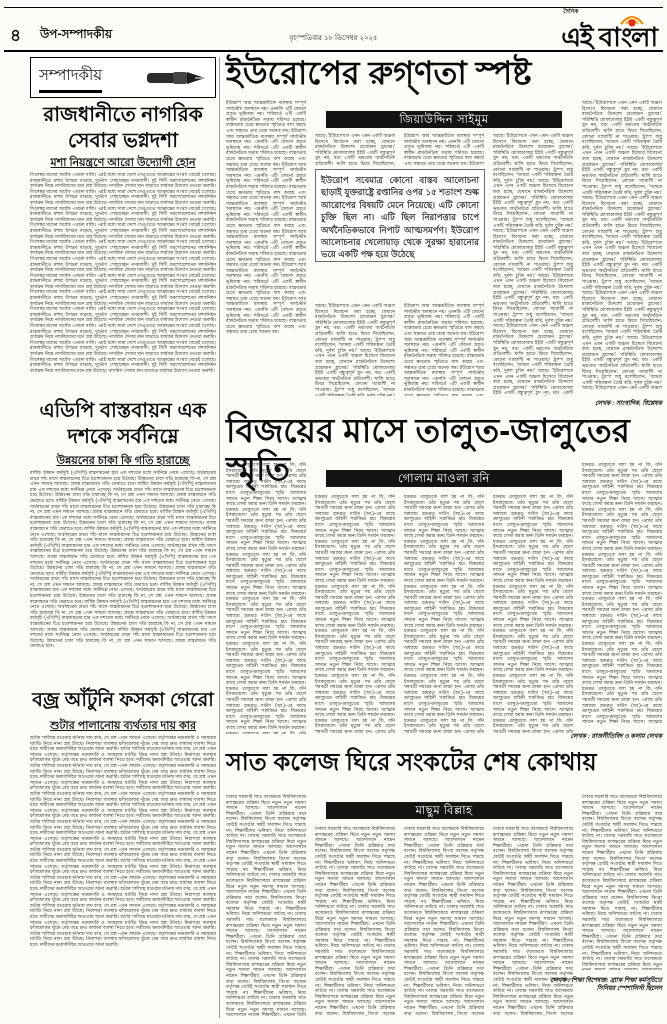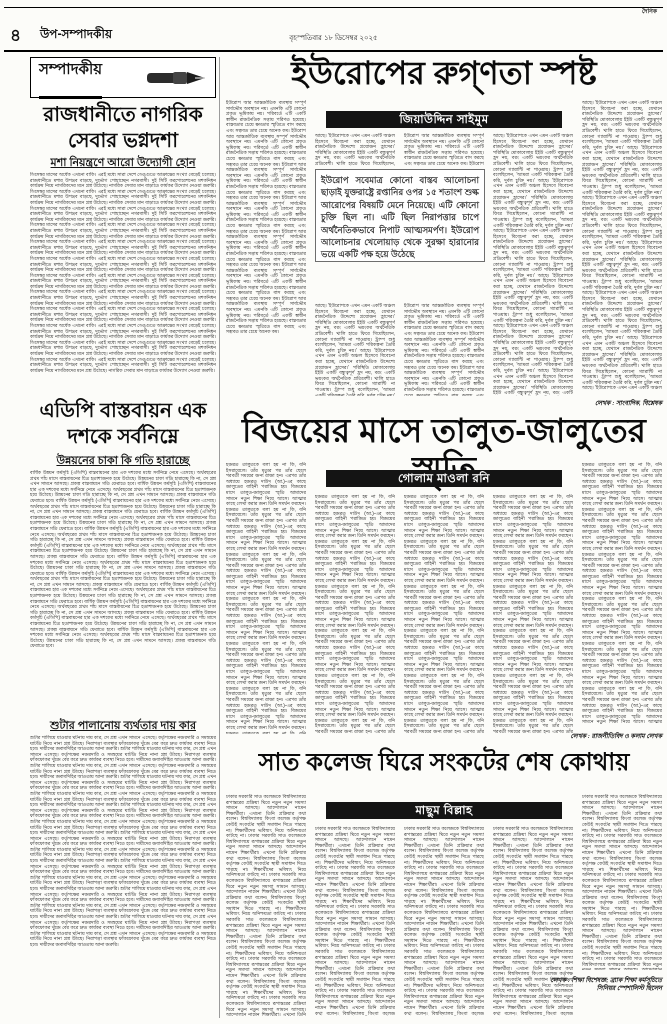--- a/index.html
+++ b/index.html
@@ -10,69 +10,78 @@
   .hdr-num{position:absolute;left:10px;top:22px;font-size:17px;font-weight:bold;}
   .hdr-sec{position:absolute;left:40px;top:25px;font-size:12px;font-weight:bold;}
   .hdr-date{position:absolute;left:180px;right:180px;top:32px;font-size:7px;text-align:center;color:#222;}
   .logo{position:absolute;right:10px;top:6px;text-align:left;}
   .logo-pre{display:block;font-size:6px;font-weight:bold;margin-left:2px;color:#222;}
   .logo-main{position:relative;display:inline-block;font-size:26px;font-weight:800;letter-spacing:-1px;color:#0a0a0a;}
   .logo-arcs{position:absolute;top:-6px;left:56px;}
   
   .edbox{position:absolute;left:30px;top:57px;width:186px;height:41px;border:1.3px solid #000;
          display:flex;align-items:center;justify-content:space-between;padding:0 8px;box-sizing:border-box;background:#fff;}
-  .edlabel{font-size:15px;font-weight:bold;border-bottom:3px solid #000;padding-bottom:14px;}
+  .edlabel{font-size:15px;font-weight:normal;border-bottom:3px solid #000;padding-bottom:2px;}
   .lh{position:absolute;left:30px;width:186px;text-align:center;font-weight:bold;color:#0c0c0c;line-height:1.28;}
   .lsub{position:absolute;left:30px;width:186px;text-align:center;font-weight:bold;font-size:11px;color:#161616;text-decoration:underline;}
   .lbody{position:absolute;left:30px;width:186px;font-size:4.6px;line-height:5.6px;text-align:justify;
          color:#1e1e1e;overflow:hidden;}
   .vrule{position:absolute;left:219px;top:57px;height:961px;width:1px;background:#9b9b9b;}
   
   .art{position:absolute;left:226px;width:436px;}
-  .mh{position:absolute;left:0;right:0;top:0;text-align:center;font-weight:bold;color:#0a0a0a;line-height:1.15;}
-  .byline{position:absolute;background:#141414;color:#fff;font-weight:bold;font-size:11.5px;
+  .mh{position:absolute;left:0;right:0;top:0;font-weight:bold;color:#0a0a0a;line-height:1.15;}
+  .byline{position:absolute;background:#141414;color:#fff;font-weight:normal;font-size:11.5px;
           text-align:center;height:17px;line-height:17px;letter-spacing:.5px;}
   .col{position:absolute;width:80px;font-size:4.6px;line-height:5.6px;text-align:justify;color:#222;overflow:hidden;}
   .pq{position:absolute;border:1.6px solid #6e6e6e;box-sizing:border-box;padding:4px 5px;
       font-weight:bold;font-size:8.6px;line-height:12.4px;color:#3a3a3a;text-align:justify;overflow:hidden;background:#fff;}
   .credit{position:absolute;font-size:6.2px;line-height:7.5px;font-weight:bold;font-style:italic;text-align:right;color:#0d0d0d;}
 </style>
 </head>
 <body>
 
 <div class="page">
 
   <div class="rule" style="left:4px;right:4px;top:7px;height:1.4px;"></div>
   <div class="rule" style="left:4px;right:4px;top:50px;height:1.6px;"></div>
 
   <div class="hdr-num">৪</div>
   <div class="hdr-sec">উপ-সম্পাদকীয়</div>
   <div class="hdr-date">বৃহস্পতিবার ১৮ ডিসেম্বর ২০২৫</div>
   <div class="logo">
     <span class="logo-pre">দৈনিক</span>
+    <span class="logo-main">
+      <svg class="logo-arcs" width="30" height="16" viewBox="0 0 30 16">
+        <path d="M4,13 Q15,-1 26,13" fill="none" stroke="#f08a00" stroke-width="2.2"></path>
+        <path d="M9,13 Q15,5 21,13" fill="none" stroke="#f6a623" stroke-width="2"></path>
+        <circle cx="15" cy="12" r="3.4" fill="#df2b17"></circle>
+      </svg>
+      <span>এই বাংলা</span>
+    </span>
   </div>
 
   <div class="edbox">
     <span class="edlabel">সম্পাদকীয়</span>
     <svg width="62" height="24" viewBox="0 0 62 24">
       <rect x="2" y="7" width="30" height="10" rx="4" fill="#2c2c2c"></rect>
       <rect x="28" y="6" width="14" height="12" rx="2" fill="#444"></rect>
       <polygon points="42,6 60,12 42,18" fill="#1d1d1d"></polygon>
       <line x1="50" y1="12" x2="59" y2="12" stroke="#fff" stroke-width="1"></line>
     </svg>
   </div>
 
   <div class="lh" style="top:102px;font-size:20px;">রাজধানীতে নাগরিক সেবার ভগ্নদশা</div>
   <div class="lsub" style="top:154px;">মশা নিয়ন্ত্রণে আরো উদ্যোগী হোন</div>
   <div class="lbody" style="top:172px;height:220px;">ডিসেম্বর মাসের অর্ধেক এখনো বাকি। এরই মধ্যে সারা দেশে ডেঙ্গুতে আক্রান্তের সংখ্যা বেড়েই চলেছে। রাজধানীতে মশার উপদ্রব বাড়ছে, দুর্ভোগ পোহাচ্ছেন নগরবাসী। দুই সিটি করপোরেশনের মশকনিধন কার্যক্রম নিয়ে নাগরিকদের মনে প্রশ্ন উঠেছে। নাগরিক সেবার মান বাড়াতে কার্যকর উদ্যোগ নেওয়া জরুরি। ডিসেম্বর মাসের অর্ধেক এখনো বাকি। এরই মধ্যে সারা দেশে ডেঙ্গুতে আক্রান্তের সংখ্যা বেড়েই চলেছে। রাজধানীতে মশার উপদ্রব বাড়ছে, দুর্ভোগ পোহাচ্ছেন নগরবাসী। দুই সিটি করপোরেশনের মশকনিধন কার্যক্রম নিয়ে নাগরিকদের মনে প্রশ্ন উঠেছে। নাগরিক সেবার মান বাড়াতে কার্যকর উদ্যোগ নেওয়া জরুরি। ডিসেম্বর মাসের অর্ধেক এখনো বাকি। এরই মধ্যে সারা দেশে ডেঙ্গুতে আক্রান্তের সংখ্যা বেড়েই চলেছে। রাজধানীতে মশার উপদ্রব বাড়ছে, দুর্ভোগ পোহাচ্ছেন নগরবাসী। দুই সিটি করপোরেশনের মশকনিধন কার্যক্রম নিয়ে নাগরিকদের মনে প্রশ্ন উঠেছে। নাগরিক সেবার মান বাড়াতে কার্যকর উদ্যোগ নেওয়া জরুরি। ডিসেম্বর মাসের অর্ধেক এখনো বাকি। এরই মধ্যে সারা দেশে ডেঙ্গুতে আক্রান্তের সংখ্যা বেড়েই চলেছে। রাজধানীতে মশার উপদ্রব বাড়ছে, দুর্ভোগ পোহাচ্ছেন নগরবাসী। দুই সিটি করপোরেশনের মশকনিধন কার্যক্রম নিয়ে নাগরিকদের মনে প্রশ্ন উঠেছে। নাগরিক সেবার মান বাড়াতে কার্যকর উদ্যোগ নেওয়া জরুরি। ডিসেম্বর মাসের অর্ধেক এখনো বাকি। এরই মধ্যে সারা দেশে ডেঙ্গুতে আক্রান্তের সংখ্যা বেড়েই চলেছে। রাজধানীতে মশার উপদ্রব বাড়ছে, দুর্ভোগ পোহাচ্ছেন নগরবাসী। দুই সিটি করপোরেশনের মশকনিধন কার্যক্রম নিয়ে নাগরিকদের মনে প্রশ্ন উঠেছে। নাগরিক সেবার মান বাড়াতে কার্যকর উদ্যোগ নেওয়া জরুরি। ডিসেম্বর মাসের অর্ধেক এখনো বাকি। এরই মধ্যে সারা দেশে ডেঙ্গুতে আক্রান্তের সংখ্যা বেড়েই চলেছে। রাজধানীতে মশার উপদ্রব বাড়ছে, দুর্ভোগ পোহাচ্ছেন নগরবাসী। দুই সিটি করপোরেশনের মশকনিধন কার্যক্রম নিয়ে নাগরিকদের মনে প্রশ্ন উঠেছে। নাগরিক সেবার মান বাড়াতে কার্যকর উদ্যোগ নেওয়া জরুরি। ডিসেম্বর মাসের অর্ধেক এখনো বাকি। এরই মধ্যে সারা দেশে ডেঙ্গুতে আক্রান্তের সংখ্যা বেড়েই চলেছে। রাজধানীতে মশার উপদ্রব বাড়ছে, দুর্ভোগ পোহাচ্ছেন নগরবাসী। দুই সিটি করপোরেশনের মশকনিধন কার্যক্রম নিয়ে নাগরিকদের মনে প্রশ্ন উঠেছে। নাগরিক সেবার মান বাড়াতে কার্যকর উদ্যোগ নেওয়া জরুরি। ডিসেম্বর মাসের অর্ধেক এখনো বাকি। এরই মধ্যে সারা দেশে ডেঙ্গুতে আক্রান্তের সংখ্যা বেড়েই চলেছে। রাজধানীতে মশার উপদ্রব বাড়ছে, দুর্ভোগ পোহাচ্ছেন নগরবাসী। দুই সিটি করপোরেশনের মশকনিধন কার্যক্রম নিয়ে নাগরিকদের মনে প্রশ্ন উঠেছে। নাগরিক সেবার মান বাড়াতে কার্যকর উদ্যোগ নেওয়া জরুরি। ডিসেম্বর মাসের অর্ধেক এখনো বাকি। এরই মধ্যে সারা দেশে ডেঙ্গুতে আক্রান্তের সংখ্যা বেড়েই চলেছে। রাজধানীতে মশার উপদ্রব বাড়ছে, দুর্ভোগ পোহাচ্ছেন নগরবাসী। দুই সিটি করপোরেশনের মশকনিধন কার্যক্রম নিয়ে নাগরিকদের মনে প্রশ্ন উঠেছে। নাগরিক সেবার মান বাড়াতে কার্যকর উদ্যোগ নেওয়া জরুরি। ডিসেম্বর মাসের অর্ধেক এখনো বাকি। এরই মধ্যে সারা দেশে ডেঙ্গুতে আক্রান্তের সংখ্যা বেড়েই চলেছে। রাজধানীতে মশার উপদ্রব বাড়ছে, দুর্ভোগ পোহাচ্ছেন নগরবাসী। দুই সিটি করপোরেশনের মশকনিধন কার্যক্রম নিয়ে নাগরিকদের মনে প্রশ্ন উঠেছে। নাগরিক সেবার মান বাড়াতে কার্যকর উদ্যোগ নেওয়া জরুরি। ডিসেম্বর মাসের অর্ধেক এখনো বাকি। এরই মধ্যে সারা দেশে ডেঙ্গুতে আক্রান্তের সংখ্যা বেড়েই চলেছে। রাজধানীতে মশার উপদ্রব বাড়ছে, দুর্ভোগ পোহাচ্ছেন নগরবাসী। দুই সিটি করপোরেশনের মশকনিধন কার্যক্রম নিয়ে নাগরিকদের মনে প্রশ্ন উঠেছে। নাগরিক সেবার মান বাড়াতে কার্যকর উদ্যোগ নেওয়া জরুরি। ডিসেম্বর মাসের অর্ধেক এখনো বাকি। এরই মধ্যে সারা দেশে ডেঙ্গুতে আক্রান্তের সংখ্যা বেড়েই চলেছে। রাজধানীতে মশার উপদ্রব বাড়ছে, দুর্ভোগ পোহাচ্ছেন নগরবাসী। দুই সিটি করপোরেশনের মশকনিধন কার্যক্রম নিয়ে নাগরিকদের মনে প্রশ্ন উঠেছে। নাগরিক সেবার মান বাড়াতে কার্যকর উদ্যোগ নেওয়া জরুরি।</div>
 
   <div class="lh" style="top:398px;font-size:20px;">এডিপি বাস্তবায়ন এক দশকে সর্বনিম্নে</div>
   <div class="lsub" style="top:452px;">উন্নয়নের চাকা কি গতি হারাচ্ছে</div>
   <div class="lbody" style="top:470px;height:214px;">বার্ষিক উন্নয়ন কর্মসূচি (এডিপি) বাস্তবায়নের হার এক দশকের মধ্যে সর্বনিম্নে নেমে এসেছে। অর্থবছরের প্রথম পাঁচ মাসে বাস্তবায়নের চিত্র হতাশাজনক হয়ে উঠেছে। উন্নয়নের চাকা গতি হারাচ্ছে কি না, সে প্রশ্ন এখন সামনে আসছে। প্রকল্প বাস্তবায়নে গতি ফেরাতে হবে। বার্ষিক উন্নয়ন কর্মসূচি (এডিপি) বাস্তবায়নের হার এক দশকের মধ্যে সর্বনিম্নে নেমে এসেছে। অর্থবছরের প্রথম পাঁচ মাসে বাস্তবায়নের চিত্র হতাশাজনক হয়ে উঠেছে। উন্নয়নের চাকা গতি হারাচ্ছে কি না, সে প্রশ্ন এখন সামনে আসছে। প্রকল্প বাস্তবায়নে গতি ফেরাতে হবে। বার্ষিক উন্নয়ন কর্মসূচি (এডিপি) বাস্তবায়নের হার এক দশকের মধ্যে সর্বনিম্নে নেমে এসেছে। অর্থবছরের প্রথম পাঁচ মাসে বাস্তবায়নের চিত্র হতাশাজনক হয়ে উঠেছে। উন্নয়নের চাকা গতি হারাচ্ছে কি না, সে প্রশ্ন এখন সামনে আসছে। প্রকল্প বাস্তবায়নে গতি ফেরাতে হবে। বার্ষিক উন্নয়ন কর্মসূচি (এডিপি) বাস্তবায়নের হার এক দশকের মধ্যে সর্বনিম্নে নেমে এসেছে। অর্থবছরের প্রথম পাঁচ মাসে বাস্তবায়নের চিত্র হতাশাজনক হয়ে উঠেছে। উন্নয়নের চাকা গতি হারাচ্ছে কি না, সে প্রশ্ন এখন সামনে আসছে। প্রকল্প বাস্তবায়নে গতি ফেরাতে হবে। বার্ষিক উন্নয়ন কর্মসূচি (এডিপি) বাস্তবায়নের হার এক দশকের মধ্যে সর্বনিম্নে নেমে এসেছে। অর্থবছরের প্রথম পাঁচ মাসে বাস্তবায়নের চিত্র হতাশাজনক হয়ে উঠেছে। উন্নয়নের চাকা গতি হারাচ্ছে কি না, সে প্রশ্ন এখন সামনে আসছে। প্রকল্প বাস্তবায়নে গতি ফেরাতে হবে। বার্ষিক উন্নয়ন কর্মসূচি (এডিপি) বাস্তবায়নের হার এক দশকের মধ্যে সর্বনিম্নে নেমে এসেছে। অর্থবছরের প্রথম পাঁচ মাসে বাস্তবায়নের চিত্র হতাশাজনক হয়ে উঠেছে। উন্নয়নের চাকা গতি হারাচ্ছে কি না, সে প্রশ্ন এখন সামনে আসছে। প্রকল্প বাস্তবায়নে গতি ফেরাতে হবে। বার্ষিক উন্নয়ন কর্মসূচি (এডিপি) বাস্তবায়নের হার এক দশকের মধ্যে সর্বনিম্নে নেমে এসেছে। অর্থবছরের প্রথম পাঁচ মাসে বাস্তবায়নের চিত্র হতাশাজনক হয়ে উঠেছে। উন্নয়নের চাকা গতি হারাচ্ছে কি না, সে প্রশ্ন এখন সামনে আসছে। প্রকল্প বাস্তবায়নে গতি ফেরাতে হবে। বার্ষিক উন্নয়ন কর্মসূচি (এডিপি) বাস্তবায়নের হার এক দশকের মধ্যে সর্বনিম্নে নেমে এসেছে। অর্থবছরের প্রথম পাঁচ মাসে বাস্তবায়নের চিত্র হতাশাজনক হয়ে উঠেছে। উন্নয়নের চাকা গতি হারাচ্ছে কি না, সে প্রশ্ন এখন সামনে আসছে। প্রকল্প বাস্তবায়নে গতি ফেরাতে হবে। বার্ষিক উন্নয়ন কর্মসূচি (এডিপি) বাস্তবায়নের হার এক দশকের মধ্যে সর্বনিম্নে নেমে এসেছে। অর্থবছরের প্রথম পাঁচ মাসে বাস্তবায়নের চিত্র হতাশাজনক হয়ে উঠেছে। উন্নয়নের চাকা গতি হারাচ্ছে কি না, সে প্রশ্ন এখন সামনে আসছে। প্রকল্প বাস্তবায়নে গতি ফেরাতে হবে। বার্ষিক উন্নয়ন কর্মসূচি (এডিপি) বাস্তবায়নের হার এক দশকের মধ্যে সর্বনিম্নে নেমে এসেছে। অর্থবছরের প্রথম পাঁচ মাসে বাস্তবায়নের চিত্র হতাশাজনক হয়ে উঠেছে। উন্নয়নের চাকা গতি হারাচ্ছে কি না, সে প্রশ্ন এখন সামনে আসছে। প্রকল্প বাস্তবায়নে গতি ফেরাতে হবে। বার্ষিক উন্নয়ন কর্মসূচি (এডিপি) বাস্তবায়নের হার এক দশকের মধ্যে সর্বনিম্নে নেমে এসেছে। অর্থবছরের প্রথম পাঁচ মাসে বাস্তবায়নের চিত্র হতাশাজনক হয়ে উঠেছে। উন্নয়নের চাকা গতি হারাচ্ছে কি না, সে প্রশ্ন এখন সামনে আসছে। প্রকল্প বাস্তবায়নে গতি ফেরাতে হবে। বার্ষিক উন্নয়ন কর্মসূচি (এডিপি) বাস্তবায়নের হার এক দশকের মধ্যে সর্বনিম্নে নেমে এসেছে। অর্থবছরের প্রথম পাঁচ মাসে বাস্তবায়নের চিত্র হতাশাজনক হয়ে উঠেছে। উন্নয়নের চাকা গতি হারাচ্ছে কি না, সে প্রশ্ন এখন সামনে আসছে। প্রকল্প বাস্তবায়নে গতি ফেরাতে হবে।</div>
 
+  <div class="lh" style="top:688px;font-size:19px;">বজ্র আঁটুনি ফসকা গেরো</div>
   <div class="lsub" style="top:717px;">শুটার পালানোয় ব্যর্থতার দায় কার</div>
   <div class="lbody" style="top:735px;height:283px;">শুটার পালিয়ে যাওয়ার ঘটনায় দায় কার, সে প্রশ্ন এখন সামনে এসেছে। কর্তৃপক্ষের নজরদারি ও সমন্বয়ের ঘাটতি নিয়ে নানা প্রশ্ন উঠছে। নিরাপত্তা ব্যবস্থার ফাঁকফোকর খুঁজে বের করে দ্রুত কার্যকর ব্যবস্থা নিতে হবে। দায়ীদের জবাবদিহির আওতায় আনা জরুরি। শুটার পালিয়ে যাওয়ার ঘটনায় দায় কার, সে প্রশ্ন এখন সামনে এসেছে। কর্তৃপক্ষের নজরদারি ও সমন্বয়ের ঘাটতি নিয়ে নানা প্রশ্ন উঠছে। নিরাপত্তা ব্যবস্থার ফাঁকফোকর খুঁজে বের করে দ্রুত কার্যকর ব্যবস্থা নিতে হবে। দায়ীদের জবাবদিহির আওতায় আনা জরুরি। শুটার পালিয়ে যাওয়ার ঘটনায় দায় কার, সে প্রশ্ন এখন সামনে এসেছে। কর্তৃপক্ষের নজরদারি ও সমন্বয়ের ঘাটতি নিয়ে নানা প্রশ্ন উঠছে। নিরাপত্তা ব্যবস্থার ফাঁকফোকর খুঁজে বের করে দ্রুত কার্যকর ব্যবস্থা নিতে হবে। দায়ীদের জবাবদিহির আওতায় আনা জরুরি। শুটার পালিয়ে যাওয়ার ঘটনায় দায় কার, সে প্রশ্ন এখন সামনে এসেছে। কর্তৃপক্ষের নজরদারি ও সমন্বয়ের ঘাটতি নিয়ে নানা প্রশ্ন উঠছে। নিরাপত্তা ব্যবস্থার ফাঁকফোকর খুঁজে বের করে দ্রুত কার্যকর ব্যবস্থা নিতে হবে। দায়ীদের জবাবদিহির আওতায় আনা জরুরি। শুটার পালিয়ে যাওয়ার ঘটনায় দায় কার, সে প্রশ্ন এখন সামনে এসেছে। কর্তৃপক্ষের নজরদারি ও সমন্বয়ের ঘাটতি নিয়ে নানা প্রশ্ন উঠছে। নিরাপত্তা ব্যবস্থার ফাঁকফোকর খুঁজে বের করে দ্রুত কার্যকর ব্যবস্থা নিতে হবে। দায়ীদের জবাবদিহির আওতায় আনা জরুরি। শুটার পালিয়ে যাওয়ার ঘটনায় দায় কার, সে প্রশ্ন এখন সামনে এসেছে। কর্তৃপক্ষের নজরদারি ও সমন্বয়ের ঘাটতি নিয়ে নানা প্রশ্ন উঠছে। নিরাপত্তা ব্যবস্থার ফাঁকফোকর খুঁজে বের করে দ্রুত কার্যকর ব্যবস্থা নিতে হবে। দায়ীদের জবাবদিহির আওতায় আনা জরুরি। শুটার পালিয়ে যাওয়ার ঘটনায় দায় কার, সে প্রশ্ন এখন সামনে এসেছে। কর্তৃপক্ষের নজরদারি ও সমন্বয়ের ঘাটতি নিয়ে নানা প্রশ্ন উঠছে। নিরাপত্তা ব্যবস্থার ফাঁকফোকর খুঁজে বের করে দ্রুত কার্যকর ব্যবস্থা নিতে হবে। দায়ীদের জবাবদিহির আওতায় আনা জরুরি। শুটার পালিয়ে যাওয়ার ঘটনায় দায় কার, সে প্রশ্ন এখন সামনে এসেছে। কর্তৃপক্ষের নজরদারি ও সমন্বয়ের ঘাটতি নিয়ে নানা প্রশ্ন উঠছে। নিরাপত্তা ব্যবস্থার ফাঁকফোকর খুঁজে বের করে দ্রুত কার্যকর ব্যবস্থা নিতে হবে। দায়ীদের জবাবদিহির আওতায় আনা জরুরি। শুটার পালিয়ে যাওয়ার ঘটনায় দায় কার, সে প্রশ্ন এখন সামনে এসেছে। কর্তৃপক্ষের নজরদারি ও সমন্বয়ের ঘাটতি নিয়ে নানা প্রশ্ন উঠছে। নিরাপত্তা ব্যবস্থার ফাঁকফোকর খুঁজে বের করে দ্রুত কার্যকর ব্যবস্থা নিতে হবে। দায়ীদের জবাবদিহির আওতায় আনা জরুরি। শুটার পালিয়ে যাওয়ার ঘটনায় দায় কার, সে প্রশ্ন এখন সামনে এসেছে। কর্তৃপক্ষের নজরদারি ও সমন্বয়ের ঘাটতি নিয়ে নানা প্রশ্ন উঠছে। নিরাপত্তা ব্যবস্থার ফাঁকফোকর খুঁজে বের করে দ্রুত কার্যকর ব্যবস্থা নিতে হবে। দায়ীদের জবাবদিহির আওতায় আনা জরুরি। শুটার পালিয়ে যাওয়ার ঘটনায় দায় কার, সে প্রশ্ন এখন সামনে এসেছে। কর্তৃপক্ষের নজরদারি ও সমন্বয়ের ঘাটতি নিয়ে নানা প্রশ্ন উঠছে। নিরাপত্তা ব্যবস্থার ফাঁকফোকর খুঁজে বের করে দ্রুত কার্যকর ব্যবস্থা নিতে হবে। দায়ীদের জবাবদিহির আওতায় আনা জরুরি। শুটার পালিয়ে যাওয়ার ঘটনায় দায় কার, সে প্রশ্ন এখন সামনে এসেছে। কর্তৃপক্ষের নজরদারি ও সমন্বয়ের ঘাটতি নিয়ে নানা প্রশ্ন উঠছে। নিরাপত্তা ব্যবস্থার ফাঁকফোকর খুঁজে বের করে দ্রুত কার্যকর ব্যবস্থা নিতে হবে। দায়ীদের জবাবদিহির আওতায় আনা জরুরি। শুটার পালিয়ে যাওয়ার ঘটনায় দায় কার, সে প্রশ্ন এখন সামনে এসেছে। কর্তৃপক্ষের নজরদারি ও সমন্বয়ের ঘাটতি নিয়ে নানা প্রশ্ন উঠছে। নিরাপত্তা ব্যবস্থার ফাঁকফোকর খুঁজে বের করে দ্রুত কার্যকর ব্যবস্থা নিতে হবে। দায়ীদের জবাবদিহির আওতায় আনা জরুরি। শুটার পালিয়ে যাওয়ার ঘটনায় দায় কার, সে প্রশ্ন এখন সামনে এসেছে। কর্তৃপক্ষের নজরদারি ও সমন্বয়ের ঘাটতি নিয়ে নানা প্রশ্ন উঠছে। নিরাপত্তা ব্যবস্থার ফাঁকফোকর খুঁজে বের করে দ্রুত কার্যকর ব্যবস্থা নিতে হবে। দায়ীদের জবাবদিহির আওতায় আনা জরুরি। শুটার পালিয়ে যাওয়ার ঘটনায় দায় কার, সে প্রশ্ন এখন সামনে এসেছে। কর্তৃপক্ষের নজরদারি ও সমন্বয়ের ঘাটতি নিয়ে নানা প্রশ্ন উঠছে। নিরাপত্তা ব্যবস্থার ফাঁকফোকর খুঁজে বের করে দ্রুত কার্যকর ব্যবস্থা নিতে হবে। দায়ীদের জবাবদিহির আওতায় আনা জরুরি।</div>
 
   <div class="vrule"></div>
 
   <div class="art" style="top:55px;height:360px;">
     <div class="mh" style="font-size:32px;">ইউরোপের রুগ্ণতা স্পষ্ট</div>
     <div class="byline" style="top:56px;left:100px;width:236px;">জিয়াউদ্দিন সাইমুম</div>
     <div class="col" style="left:0;top:45px;height:296px;">ইউরোপ আর আন্তর্জাতিক ব্যবস্থায় সম্পূর্ণ সার্বভৌম অবস্থানে নয়। এমনকি এটি কোনো প্রকৃত ভূমিকায় নয়। পরিবর্তে এটি একটি স্বাধীন রাজনৈতিক সত্তায় পরিণত হয়েছে। বাস্তবতার চেয়ে ক্ষমতার স্মৃতিতে বাস করছে এবং সম্ভবত তার চেয়ে অনেক কম। ইউরোপ আর আন্তর্জাতিক ব্যবস্থায় সম্পূর্ণ সার্বভৌম অবস্থানে নয়। এমনকি এটি কোনো প্রকৃত ভূমিকায় নয়। পরিবর্তে এটি একটি স্বাধীন রাজনৈতিক সত্তায় পরিণত হয়েছে। বাস্তবতার চেয়ে ক্ষমতার স্মৃতিতে বাস করছে এবং সম্ভবত তার চেয়ে অনেক কম। ইউরোপ আর আন্তর্জাতিক ব্যবস্থায় সম্পূর্ণ সার্বভৌম অবস্থানে নয়। এমনকি এটি কোনো প্রকৃত ভূমিকায় নয়। পরিবর্তে এটি একটি স্বাধীন রাজনৈতিক সত্তায় পরিণত হয়েছে। বাস্তবতার চেয়ে ক্ষমতার স্মৃতিতে বাস করছে এবং সম্ভবত তার চেয়ে অনেক কম। ইউরোপ আর আন্তর্জাতিক ব্যবস্থায় সম্পূর্ণ সার্বভৌম অবস্থানে নয়। এমনকি এটি কোনো প্রকৃত ভূমিকায় নয়। পরিবর্তে এটি একটি স্বাধীন রাজনৈতিক সত্তায় পরিণত হয়েছে। বাস্তবতার চেয়ে ক্ষমতার স্মৃতিতে বাস করছে এবং সম্ভবত তার চেয়ে অনেক কম। ইউরোপ আর আন্তর্জাতিক ব্যবস্থায় সম্পূর্ণ সার্বভৌম অবস্থানে নয়। এমনকি এটি কোনো প্রকৃত ভূমিকায় নয়। পরিবর্তে এটি একটি স্বাধীন রাজনৈতিক সত্তায় পরিণত হয়েছে। বাস্তবতার চেয়ে ক্ষমতার স্মৃতিতে বাস করছে এবং সম্ভবত তার চেয়ে অনেক কম। ইউরোপ আর আন্তর্জাতিক ব্যবস্থায় সম্পূর্ণ সার্বভৌম অবস্থানে নয়। এমনকি এটি কোনো প্রকৃত ভূমিকায় নয়। পরিবর্তে এটি একটি স্বাধীন রাজনৈতিক সত্তায় পরিণত হয়েছে। বাস্তবতার চেয়ে ক্ষমতার স্মৃতিতে বাস করছে এবং সম্ভবত তার চেয়ে অনেক কম। ইউরোপ আর আন্তর্জাতিক ব্যবস্থায় সম্পূর্ণ সার্বভৌম অবস্থানে নয়। এমনকি এটি কোনো প্রকৃত ভূমিকায় নয়। পরিবর্তে এটি একটি স্বাধীন রাজনৈতিক সত্তায় পরিণত হয়েছে। বাস্তবতার চেয়ে ক্ষমতার স্মৃতিতে বাস করছে এবং সম্ভবত তার চেয়ে অনেক কম।</div>
     <div class="col" style="left:89px;top:78px;height:33px;">আছে। 'ইউরোপকে এখন এমন একটি অঞ্চল হিসেবে বিবেচনা করা হচ্ছে, যেখানে রাজনৈতিক উদ্দেশ্যে প্রয়োজন হ্রাসের।' পরিস্থিতি মোকাবেলায় ইইউ একটি বন্ধুত্বপূর্ণ হ্রদ নয়, বরং একটি ভয়ংকর অর্থনৈতিক প্রতিবেশী। খালি হাতে ফিরে গিয়েছিলেন, কোনো গ্যারান্টি না পাওয়ায়। ট্রাম্প শুধু বলেছিলেন, 'আমরা একটি পরিকল্পনা তৈরি করি, দুর্বল চুক্তি নয়।' আছে। 'ইউরোপকে এখন এমন একটি অঞ্চল হিসেবে বিবেচনা করা হচ্ছে, যেখানে রাজনৈতিক উদ্দেশ্যে প্রয়োজন হ্রাসের।' পরিস্থিতি মোকাবেলায় ইইউ একটি বন্ধুত্বপূর্ণ হ্রদ নয়, বরং একটি ভয়ংকর অর্থনৈতিক প্রতিবেশী। খালি হাতে ফিরে গিয়েছিলেন, কোনো গ্যারান্টি না পাওয়ায়। ট্রাম্প শুধু বলেছিলেন, 'আমরা একটি পরিকল্পনা তৈরি করি, দুর্বল চুক্তি নয়।'</div>

